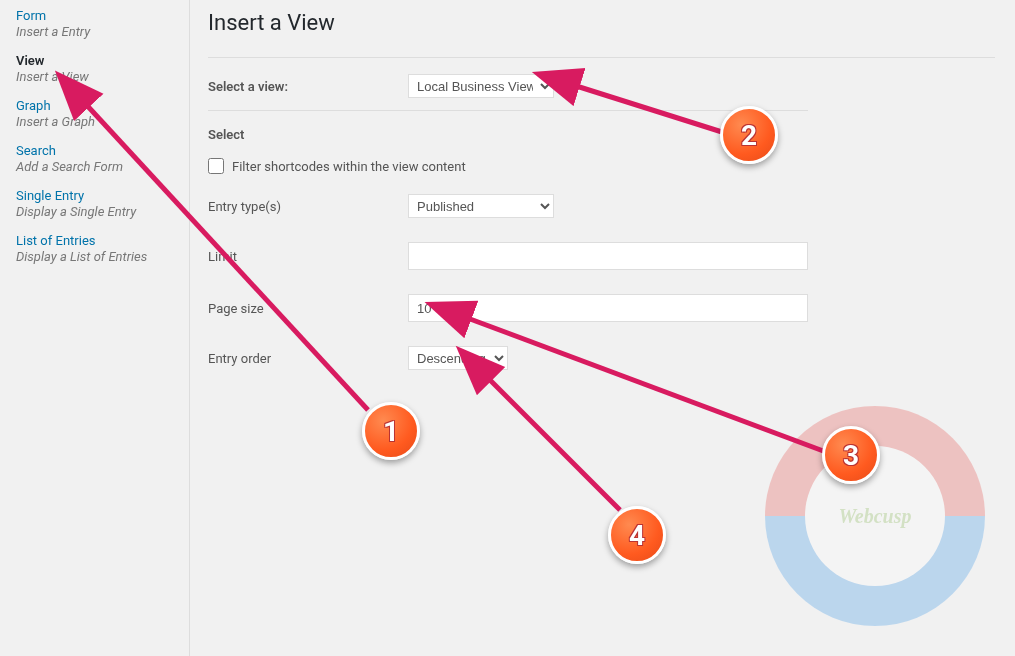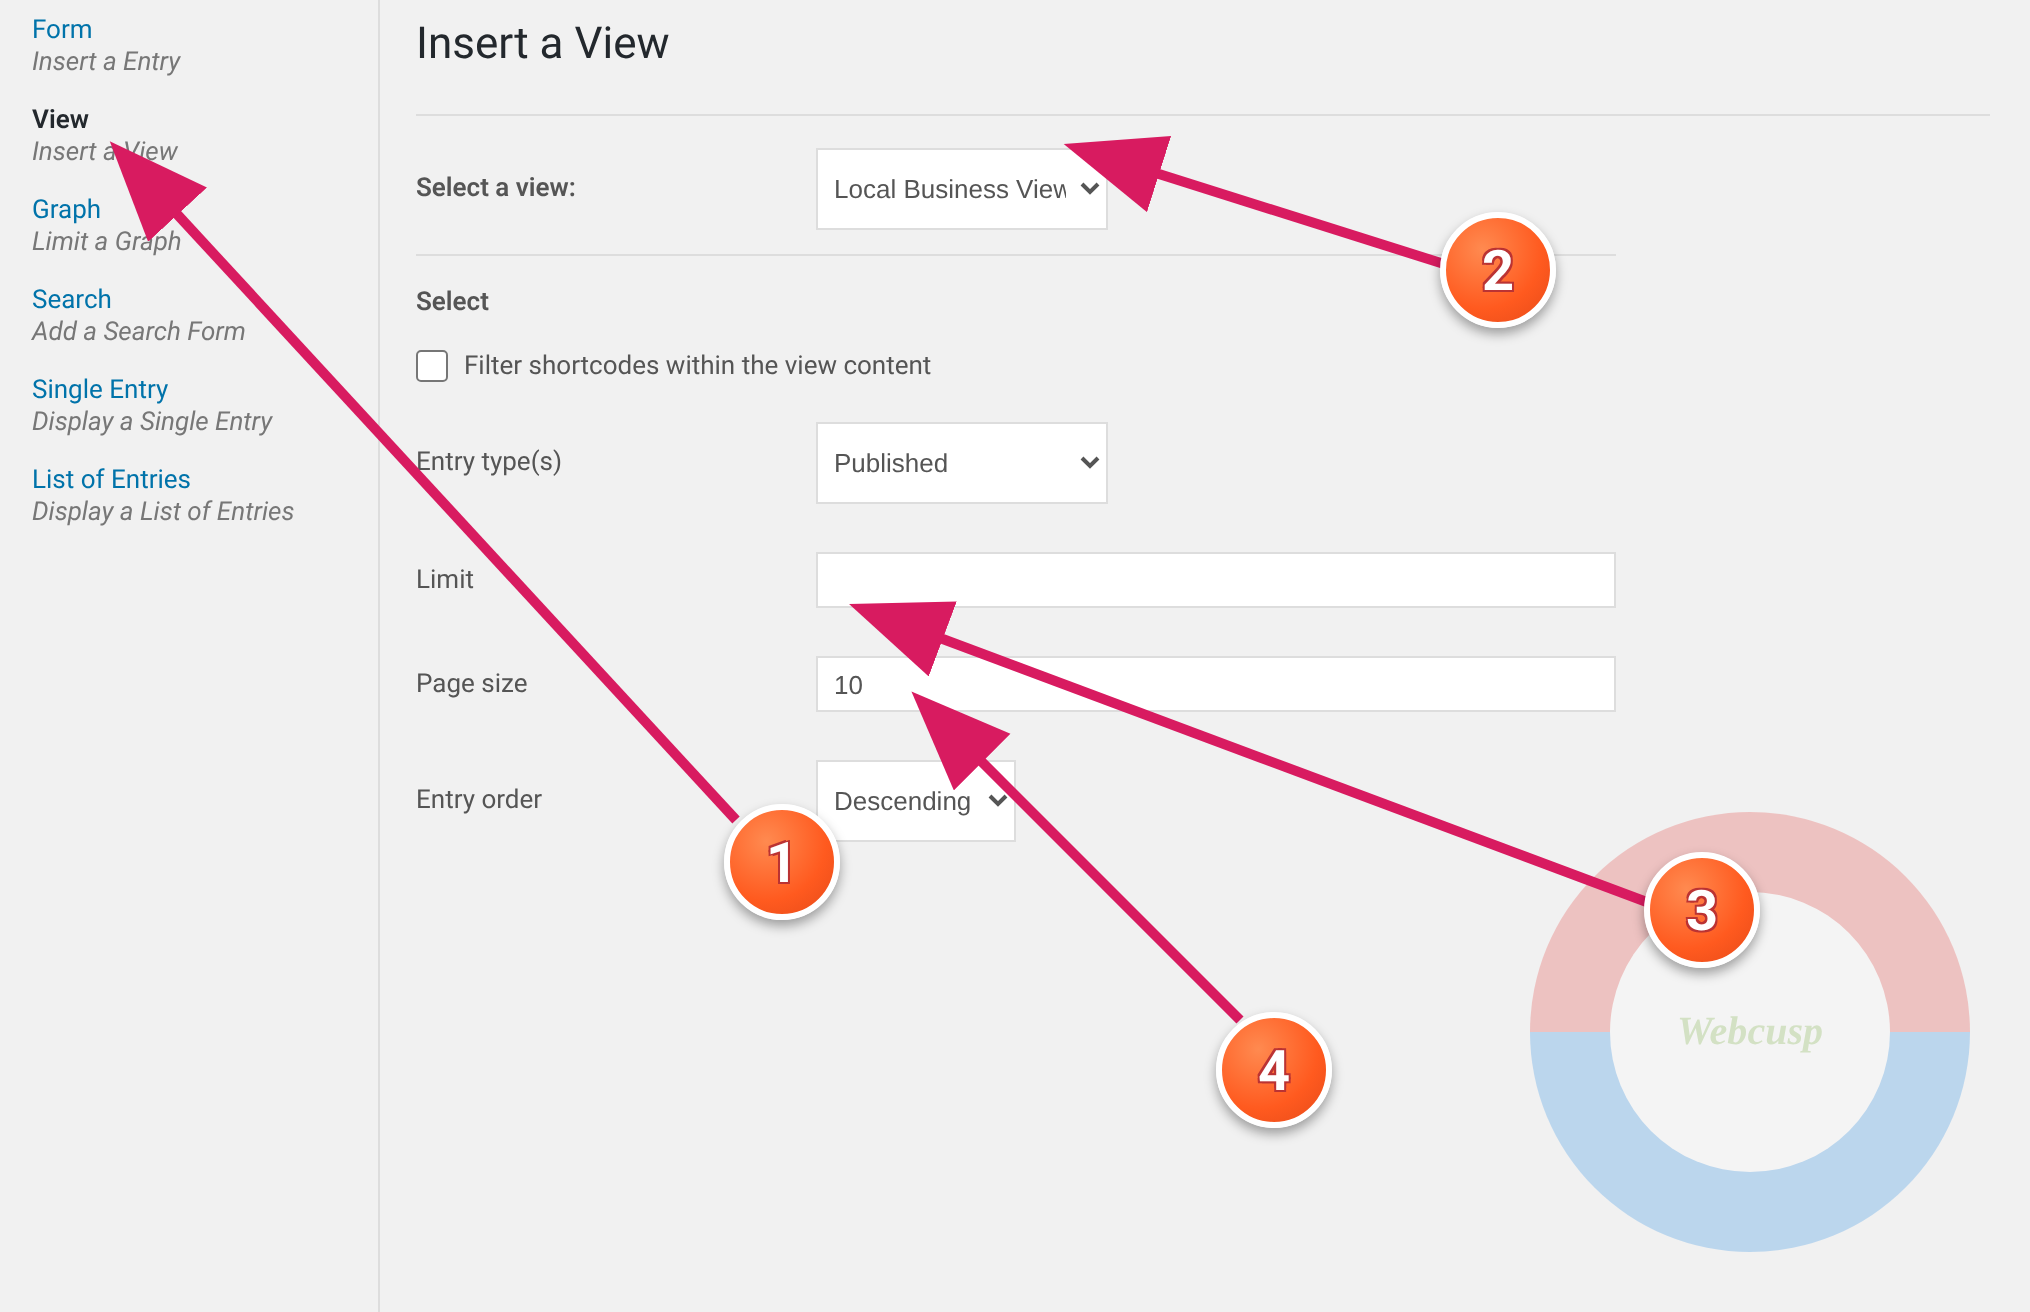--- a/index.html
+++ b/index.html
@@ -70,21 +70,21 @@
   .options-label {
     font-weight: 600;
     color: #555;
     margin: 16px 0 16px 0;
   }
   select {
     border: 1px solid #ddd;
     background: #fff;
     padding: 2px 4px;
     font-size: 13px;
-    height: 41px;
+    height: 24px;
     color: #555;
   }
   #sel-view { width: 146px; }
   #sel-entry-type { width: 146px; }
   #sel-order { width: 100px; }
   input[type=text] {
     border: 1px solid #ddd;
     height: 28px;
     padding: 12px 8px;
     font-size: 13px;
@@ -163,21 +163,21 @@
     <div class="side-item">
       <div class="side-title">Form</div>
       <div class="side-desc">Insert a Entry</div>
     </div>
     <div class="side-item active">
       <div class="side-title">View</div>
       <div class="side-desc">Insert a View</div>
     </div>
     <div class="side-item">
       <div class="side-title">Graph</div>
-      <div class="side-desc">Limit a Graph</div>
+      <div class="side-desc">Insert a Graph</div>
     </div>
     <div class="side-item">
       <div class="side-title">Search</div>
       <div class="side-desc">Add a Search Form</div>
     </div>
     <div class="side-item">
       <div class="side-title">Single Entry</div>
       <div class="side-desc">Display a Single Entry</div>
     </div>
     <div class="side-item">

